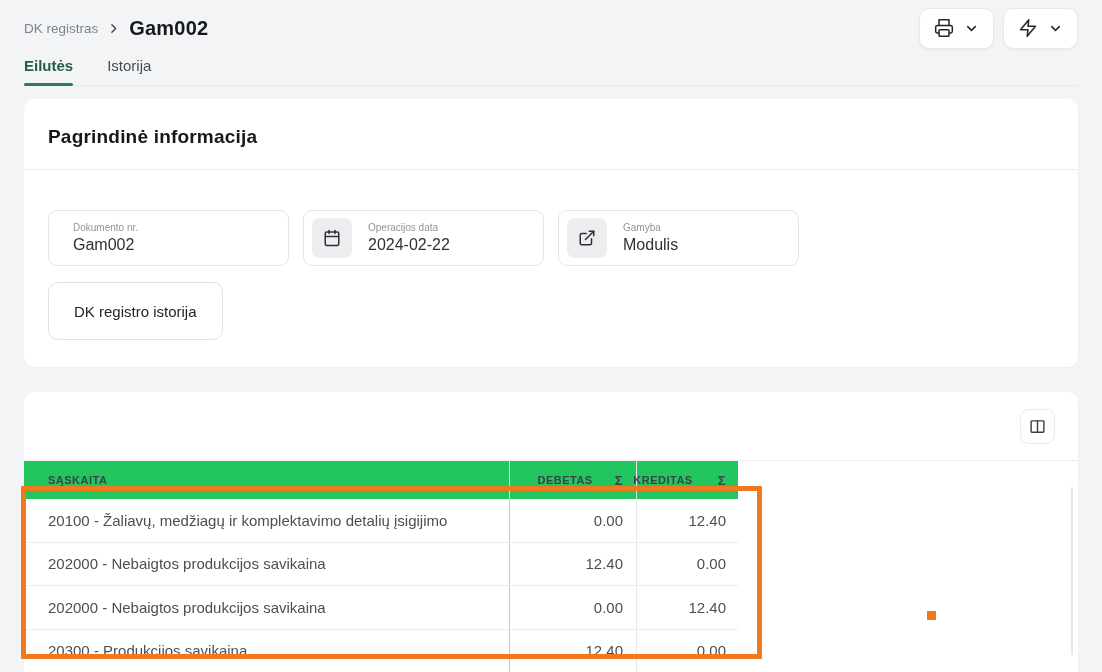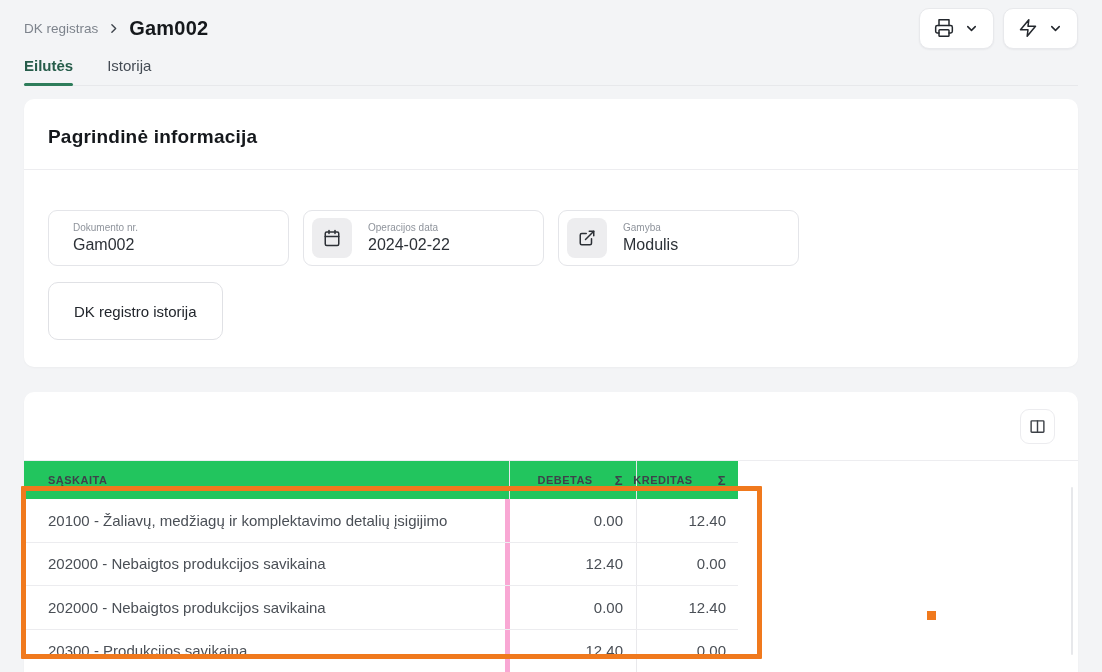--- a/index.html
+++ b/index.html
@@ -78,21 +78,21 @@
   .table-area { border-top:1px solid #ededf0; }
   .thead { display:flex; width:714px; height:38px; background:#efeff1; }
   .th { display:flex; align-items:center; font-size:11px; font-weight:bold; color:#3d424a; letter-spacing:.5px; }
   .th-account { width:486px; padding-left:24px; border-right:1px solid #e6e7ea; }
   .th-debit   { width:127px; justify-content:flex-end; padding-right:13px; gap:22px; border-right:1px solid #e6e7ea; }
   .th-credit  { width:101px; justify-content:flex-end; padding-right:12px; gap:25px; }
   .sum { font-size:13px; font-weight:bold; cursor:pointer; }
 
   .row { display:flex; width:714px; height:43.5px; border-bottom:1px solid #ececef; cursor:pointer; background:#fff; }
   .td { display:flex; align-items:center; font-size:15px; color:#4a4f56; }
-  .td-account { width:486px; padding-left:24px; border-right:5px solid #f9a8d4; white-space:nowrap; overflow:hidden; }
+  .td-account { width:486px; padding-left:24px; border-right:1px solid #f9a8d4; white-space:nowrap; overflow:hidden; }
   .td-debit   { width:127px; justify-content:flex-end; padding-right:13px; border-right:1px solid #e9e9ec; }
   .td-credit  { width:101px; justify-content:flex-end; padding-right:12px; }
 
   
   .annotation-box {
     position:absolute; left:21px; top:486px; width:741px; height:173px;
     border:5px solid #f0791d; border-radius:1px; pointer-events:none;
   }
   .annotation-dot { position:absolute; left:927px; top:611px; width:9px; height:9px; background:#f0791d; }
   .table-scrollbar { position:absolute; left:1071px; top:487px; width:2px; height:168px; background:#e7e8eb; border-radius:2px; }

